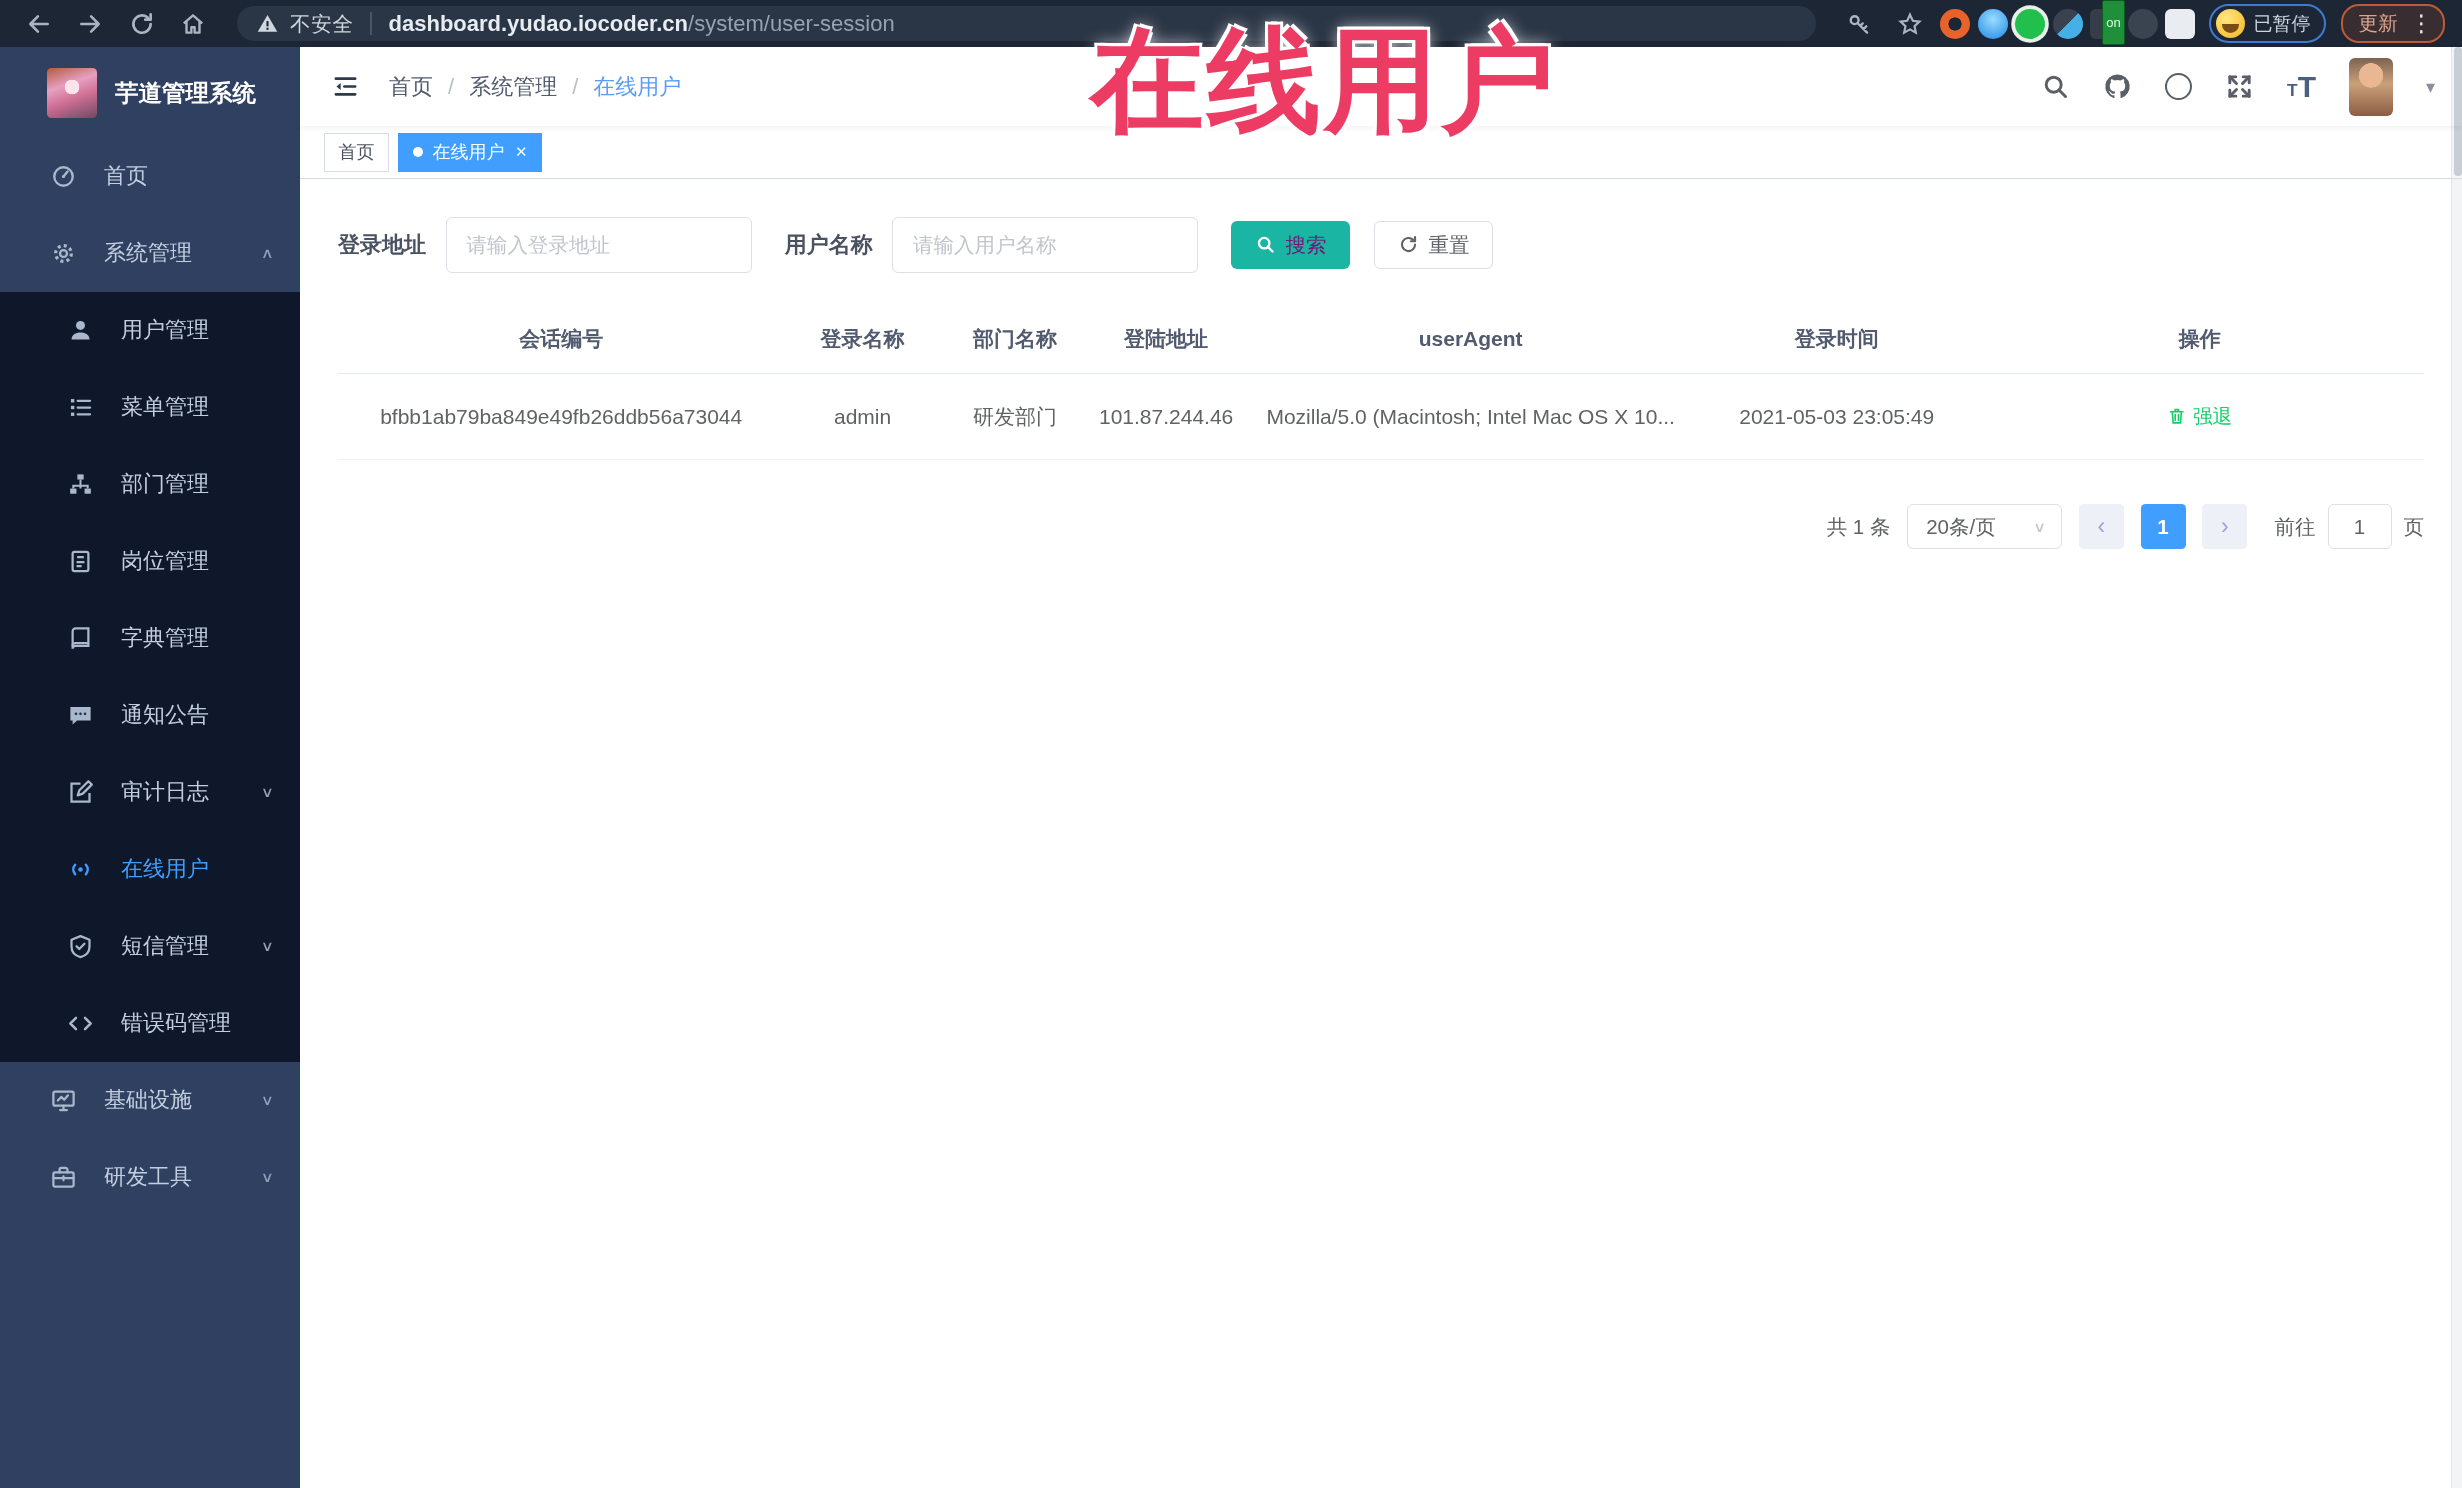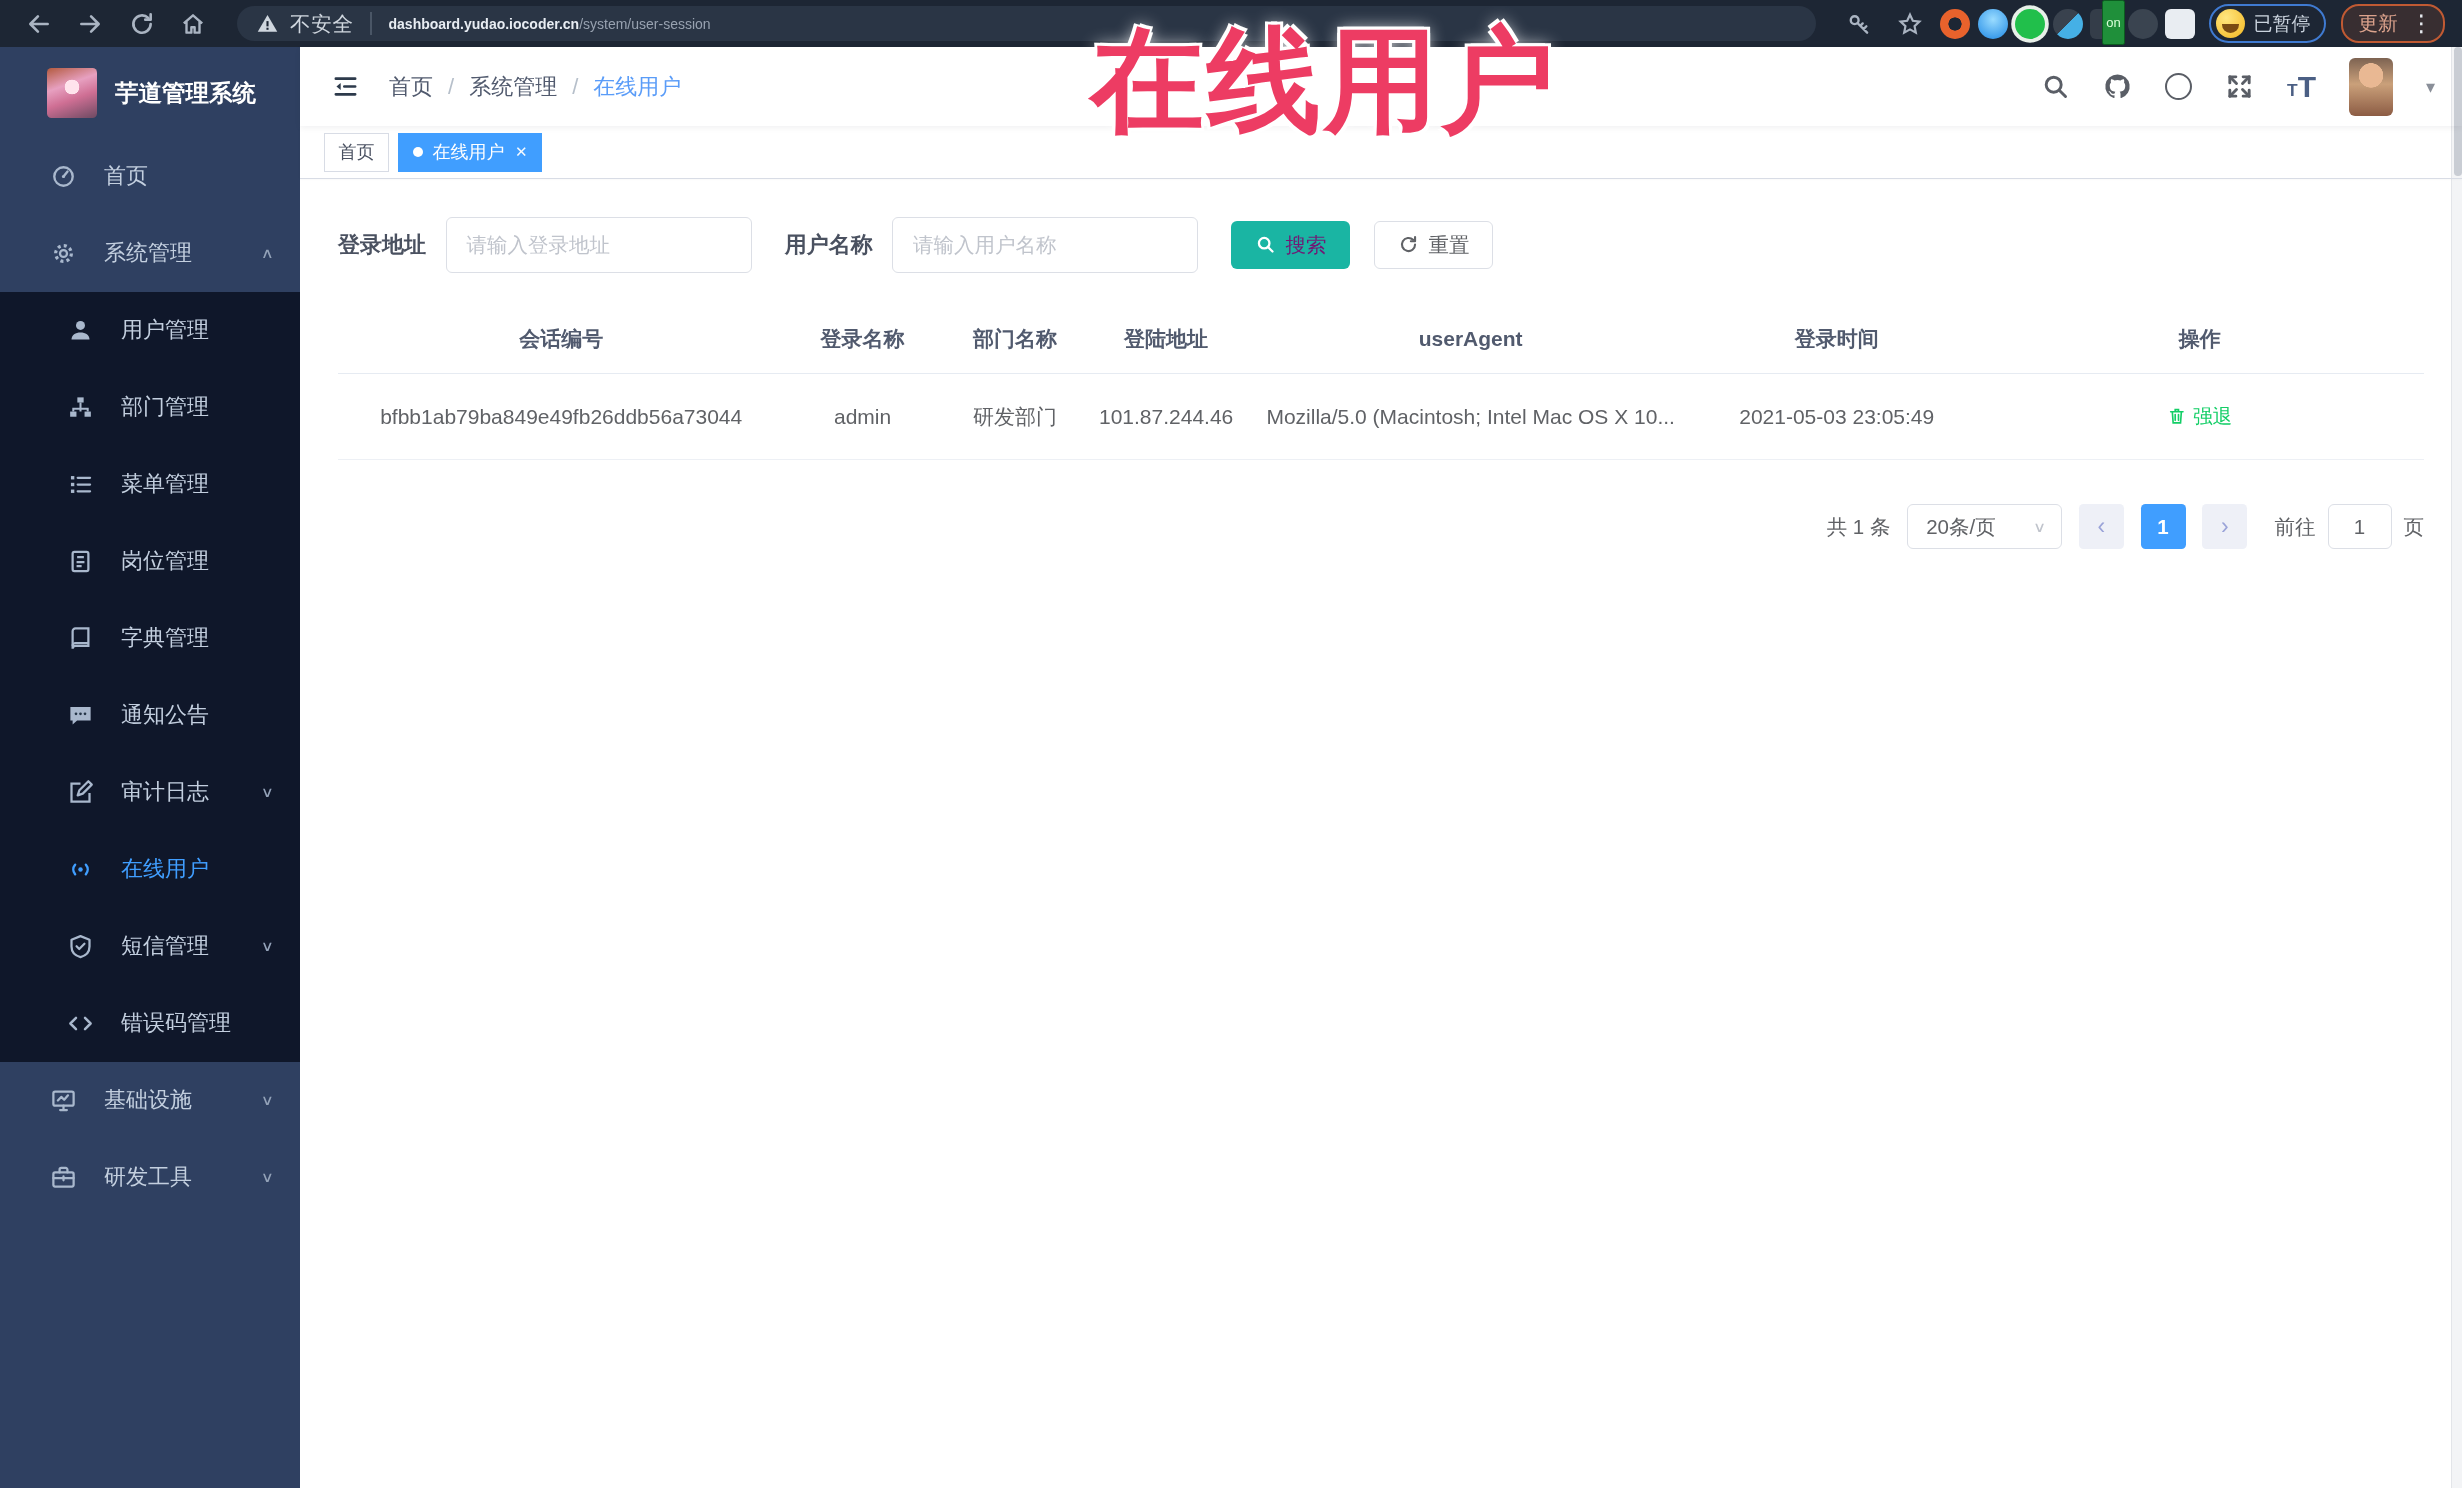--- a/index.html
+++ b/index.html
@@ -8,21 +8,21 @@
 
 
 .browser-bar{height:47px;background:#1d2634;display:flex;align-items:center;padding:0 16.7px;gap:7.6px}
 .bicon{width:44px;height:35px;display:flex;align-items:center;justify-content:center;color:#aab4c2;flex:0 0 auto}
 .bicon svg{width:26px;height:26px}
 .url-pill{flex:1;height:35px;background:#2a3545;border-radius:17.4px;margin:0 13.6px;display:flex;align-items:center;padding:0 19.7px;gap:10.6px;min-width:0}
 .url-warning{color:#cfd6de;display:flex;align-items:center}
 .url-warning svg{width:23px;height:23px}
 .url-sec{color:#cfd6de;font-size:20.5px;letter-spacing:0.8px}
 .url-div{width:1.5px;height:23px;background:#4a5666;margin:0 6px}
-.url-text{font-size:14px;white-space:nowrap;overflow:hidden}
+.url-text{font-size:22px;white-space:nowrap;overflow:hidden}
 .url-domain{color:#e8edf3;font-weight:bold}
 .url-path{color:#98a2b0}
 .ext-dot{width:30px;height:30px;border-radius:50%;flex:0 0 auto;position:relative}
 .ext-orange{background:radial-gradient(circle at 50% 50%,#1d2634 30%,#e8622c 32%)}
 .ext-blue{background:radial-gradient(circle at 50% 35%,#9adcff,#1e88e5)}
 .ext-green{background:#21bf4b;box-shadow:0 0 0 3.8px #e8f0e9}
 .ext-teal{background:linear-gradient(135deg,#39424e 50%,#45b0e6 50%)}
 .ext-dark{background:#343d49;border-radius:6px}
 .ext-scope{background:#3a4450;border-radius:50%}
 .ext-puzzle{background:#e9edf2;border-radius:6px}
@@ -237,40 +237,40 @@
                   <circle cx="12" cy="7.5" r="4"></circle>
                   <path d="M4 20c0-4.2 3.6-6.3 8-6.3s8 2.1 8 6.3z"></path>
                 </svg>
             </span>
             <span class="m-label">用户管理</span>
           </div>
 
 
           <div class="m-item">
             <span class="mi">
+              <svg viewBox="0 0 24 24" fill="currentColor" stroke="currentColor" stroke-width="2" stroke-linecap="round">
+                  <rect x="3.5" y="4.5" width="3" height="3" stroke="none"></rect>
+                  <rect x="3.5" y="10.5" width="3" height="3" stroke="none"></rect>
+                  <rect x="3.5" y="16.5" width="3" height="3" stroke="none"></rect>
+                  <path d="M9.5 6h11M9.5 12h11M9.5 18h11" fill="none"></path>
+                </svg>
+            </span>
+            <span class="m-label">菜单管理</span>
+          </div>
+
+          <div class="m-item">
+            <span class="mi">
               <svg viewBox="0 0 24 24" fill="currentColor" stroke="currentColor" stroke-width="1.8">
                   <rect x="9.2" y="3" width="5.6" height="4.6" stroke="none"></rect>
                   <rect x="2.8" y="15.6" width="5.6" height="4.6" stroke="none"></rect>
                   <rect x="15.6" y="15.6" width="5.6" height="4.6" stroke="none"></rect>
                   <path d="M12 7.6v4M5.6 15.6v-2.4h12.8v2.4M12 11.6v4" fill="none"></path>
                 </svg>
             </span>
             <span class="m-label">部门管理</span>
-          </div>
-
-          <div class="m-item">
-            <span class="mi">
-              <svg viewBox="0 0 24 24" fill="currentColor" stroke="currentColor" stroke-width="2" stroke-linecap="round">
-                  <rect x="3.5" y="4.5" width="3" height="3" stroke="none"></rect>
-                  <rect x="3.5" y="10.5" width="3" height="3" stroke="none"></rect>
-                  <rect x="3.5" y="16.5" width="3" height="3" stroke="none"></rect>
-                  <path d="M9.5 6h11M9.5 12h11M9.5 18h11" fill="none"></path>
-                </svg>
-            </span>
-            <span class="m-label">菜单管理</span>
           </div>
 
           <div class="m-item">
             <span class="mi">
               <svg viewBox="0 0 24 24" fill="none" stroke="currentColor" stroke-width="2">
                   <rect x="5" y="3.5" width="14" height="17" rx="1.6"></rect>
                   <path d="M9 8h6M8.5 12.5h7M8.5 16h4.5"></path>
                 </svg>
             </span>
             <span class="m-label">岗位管理</span>

